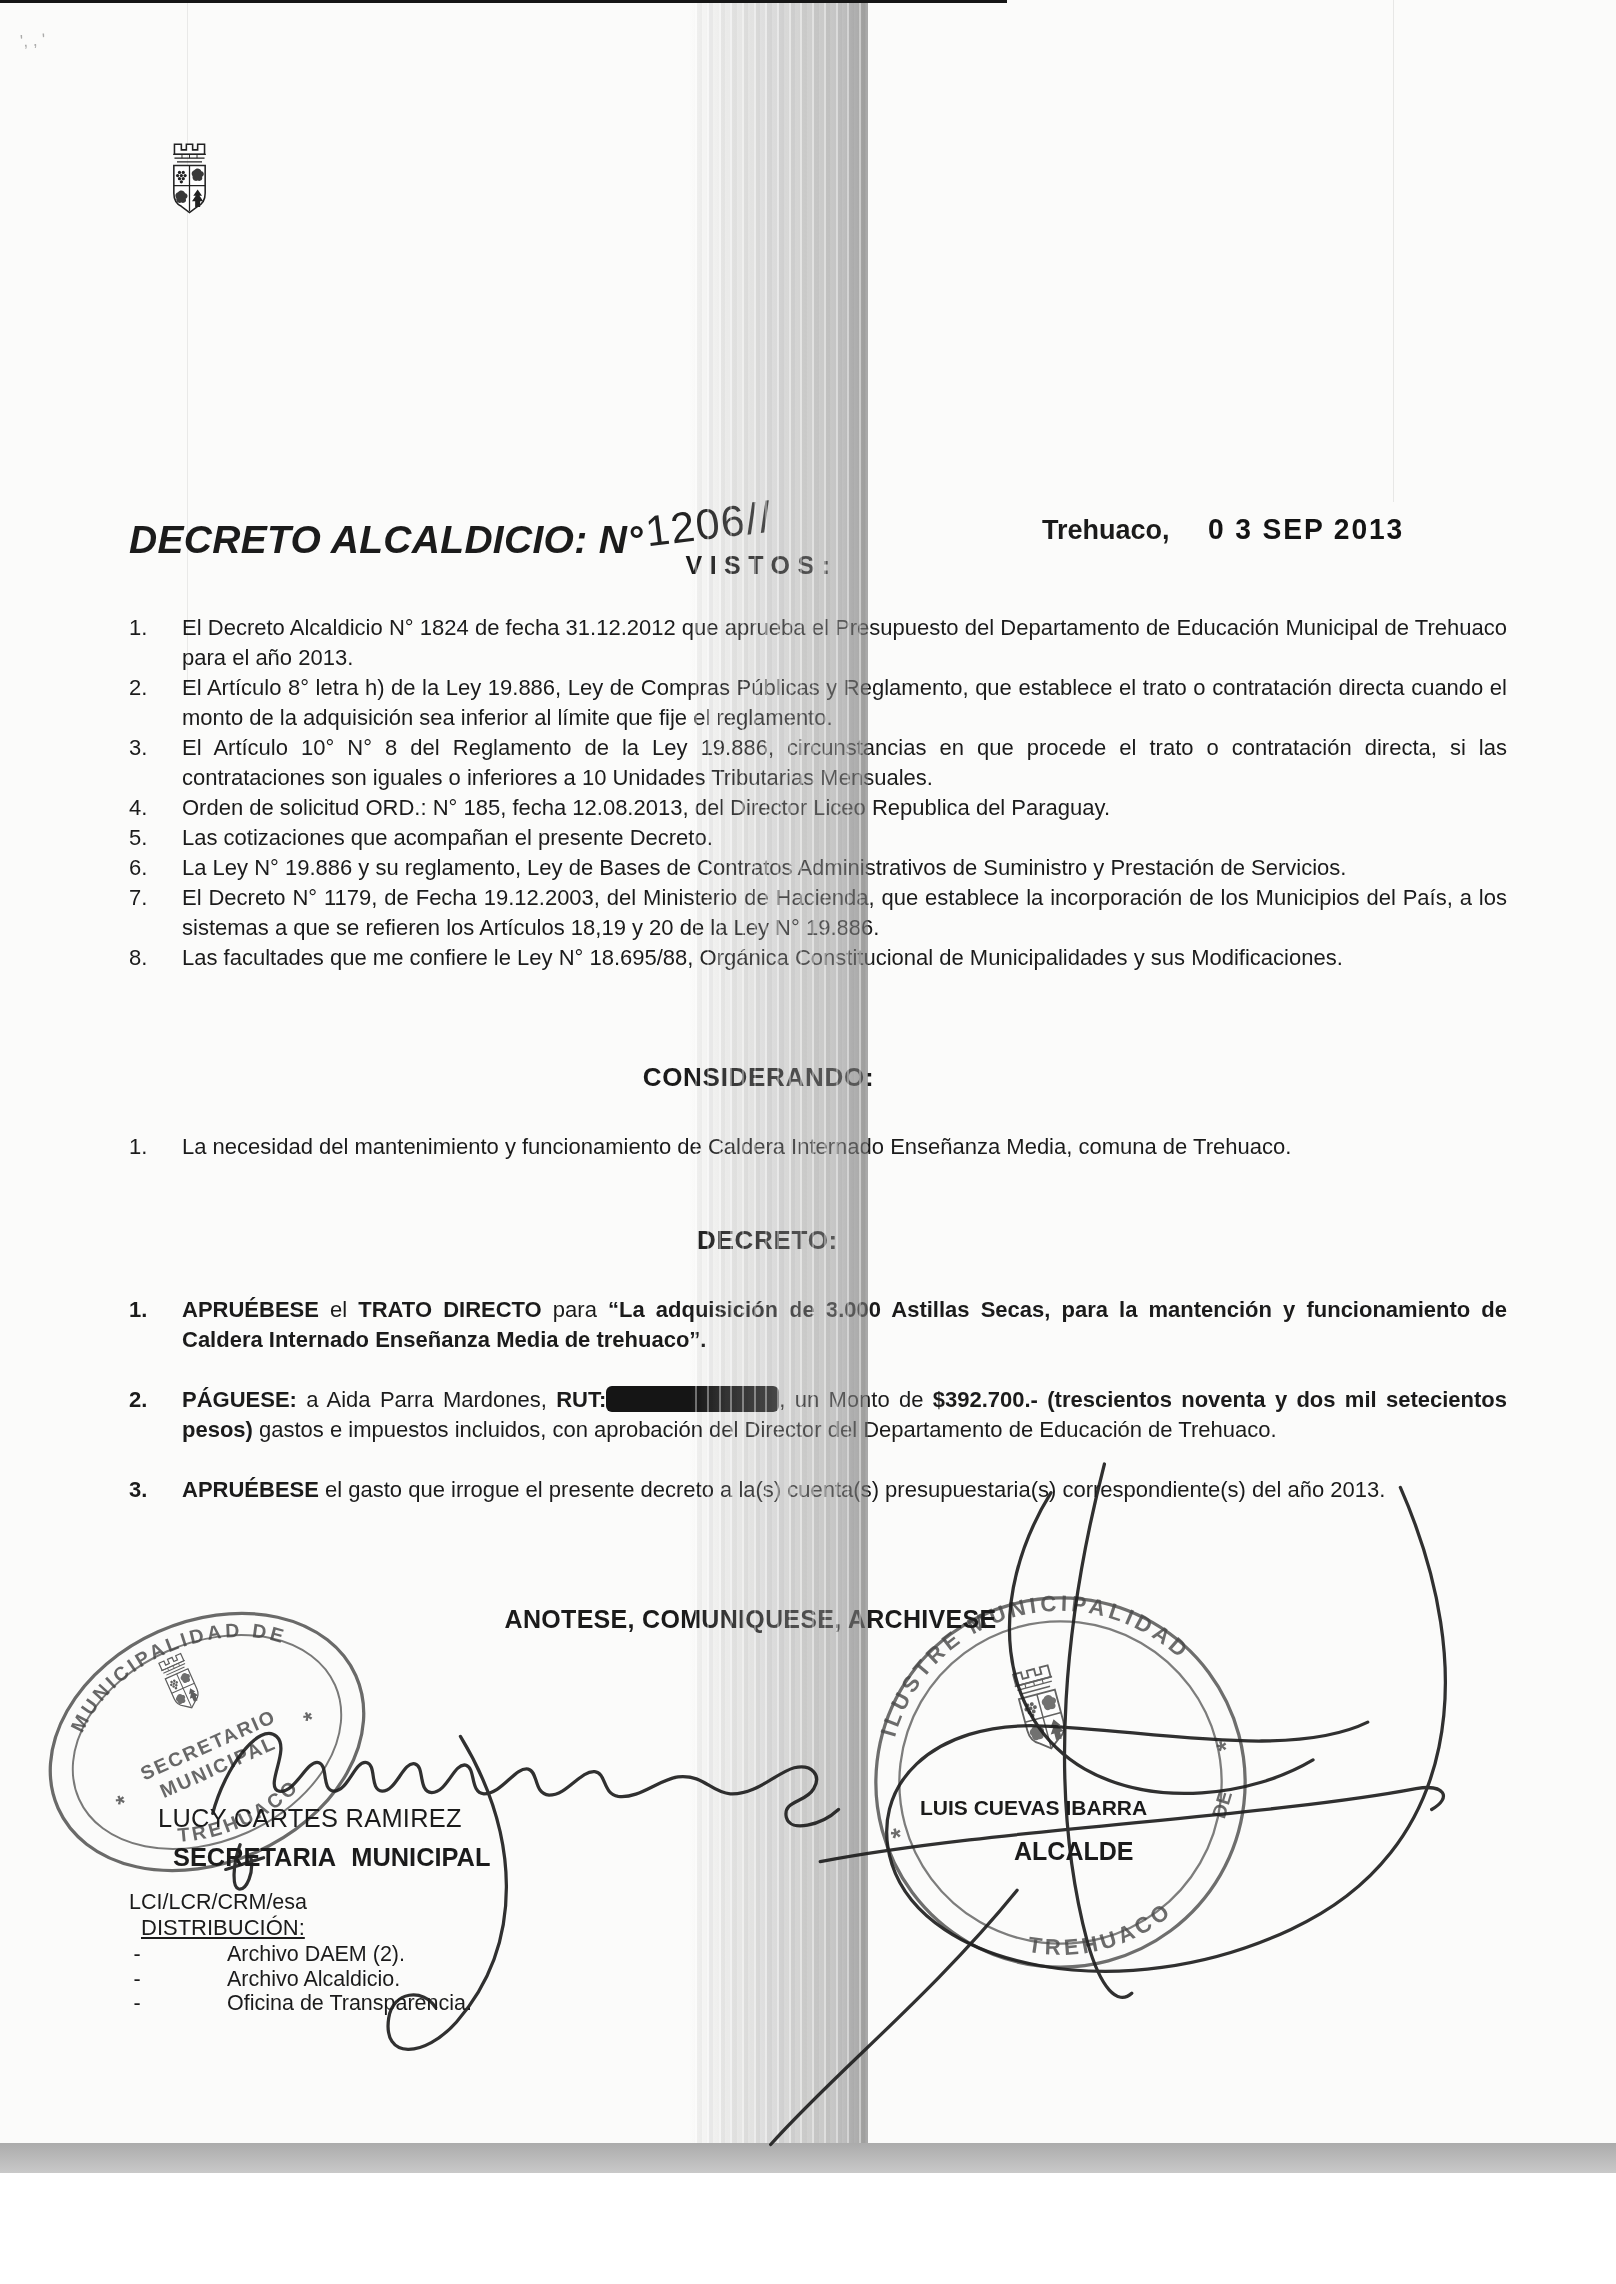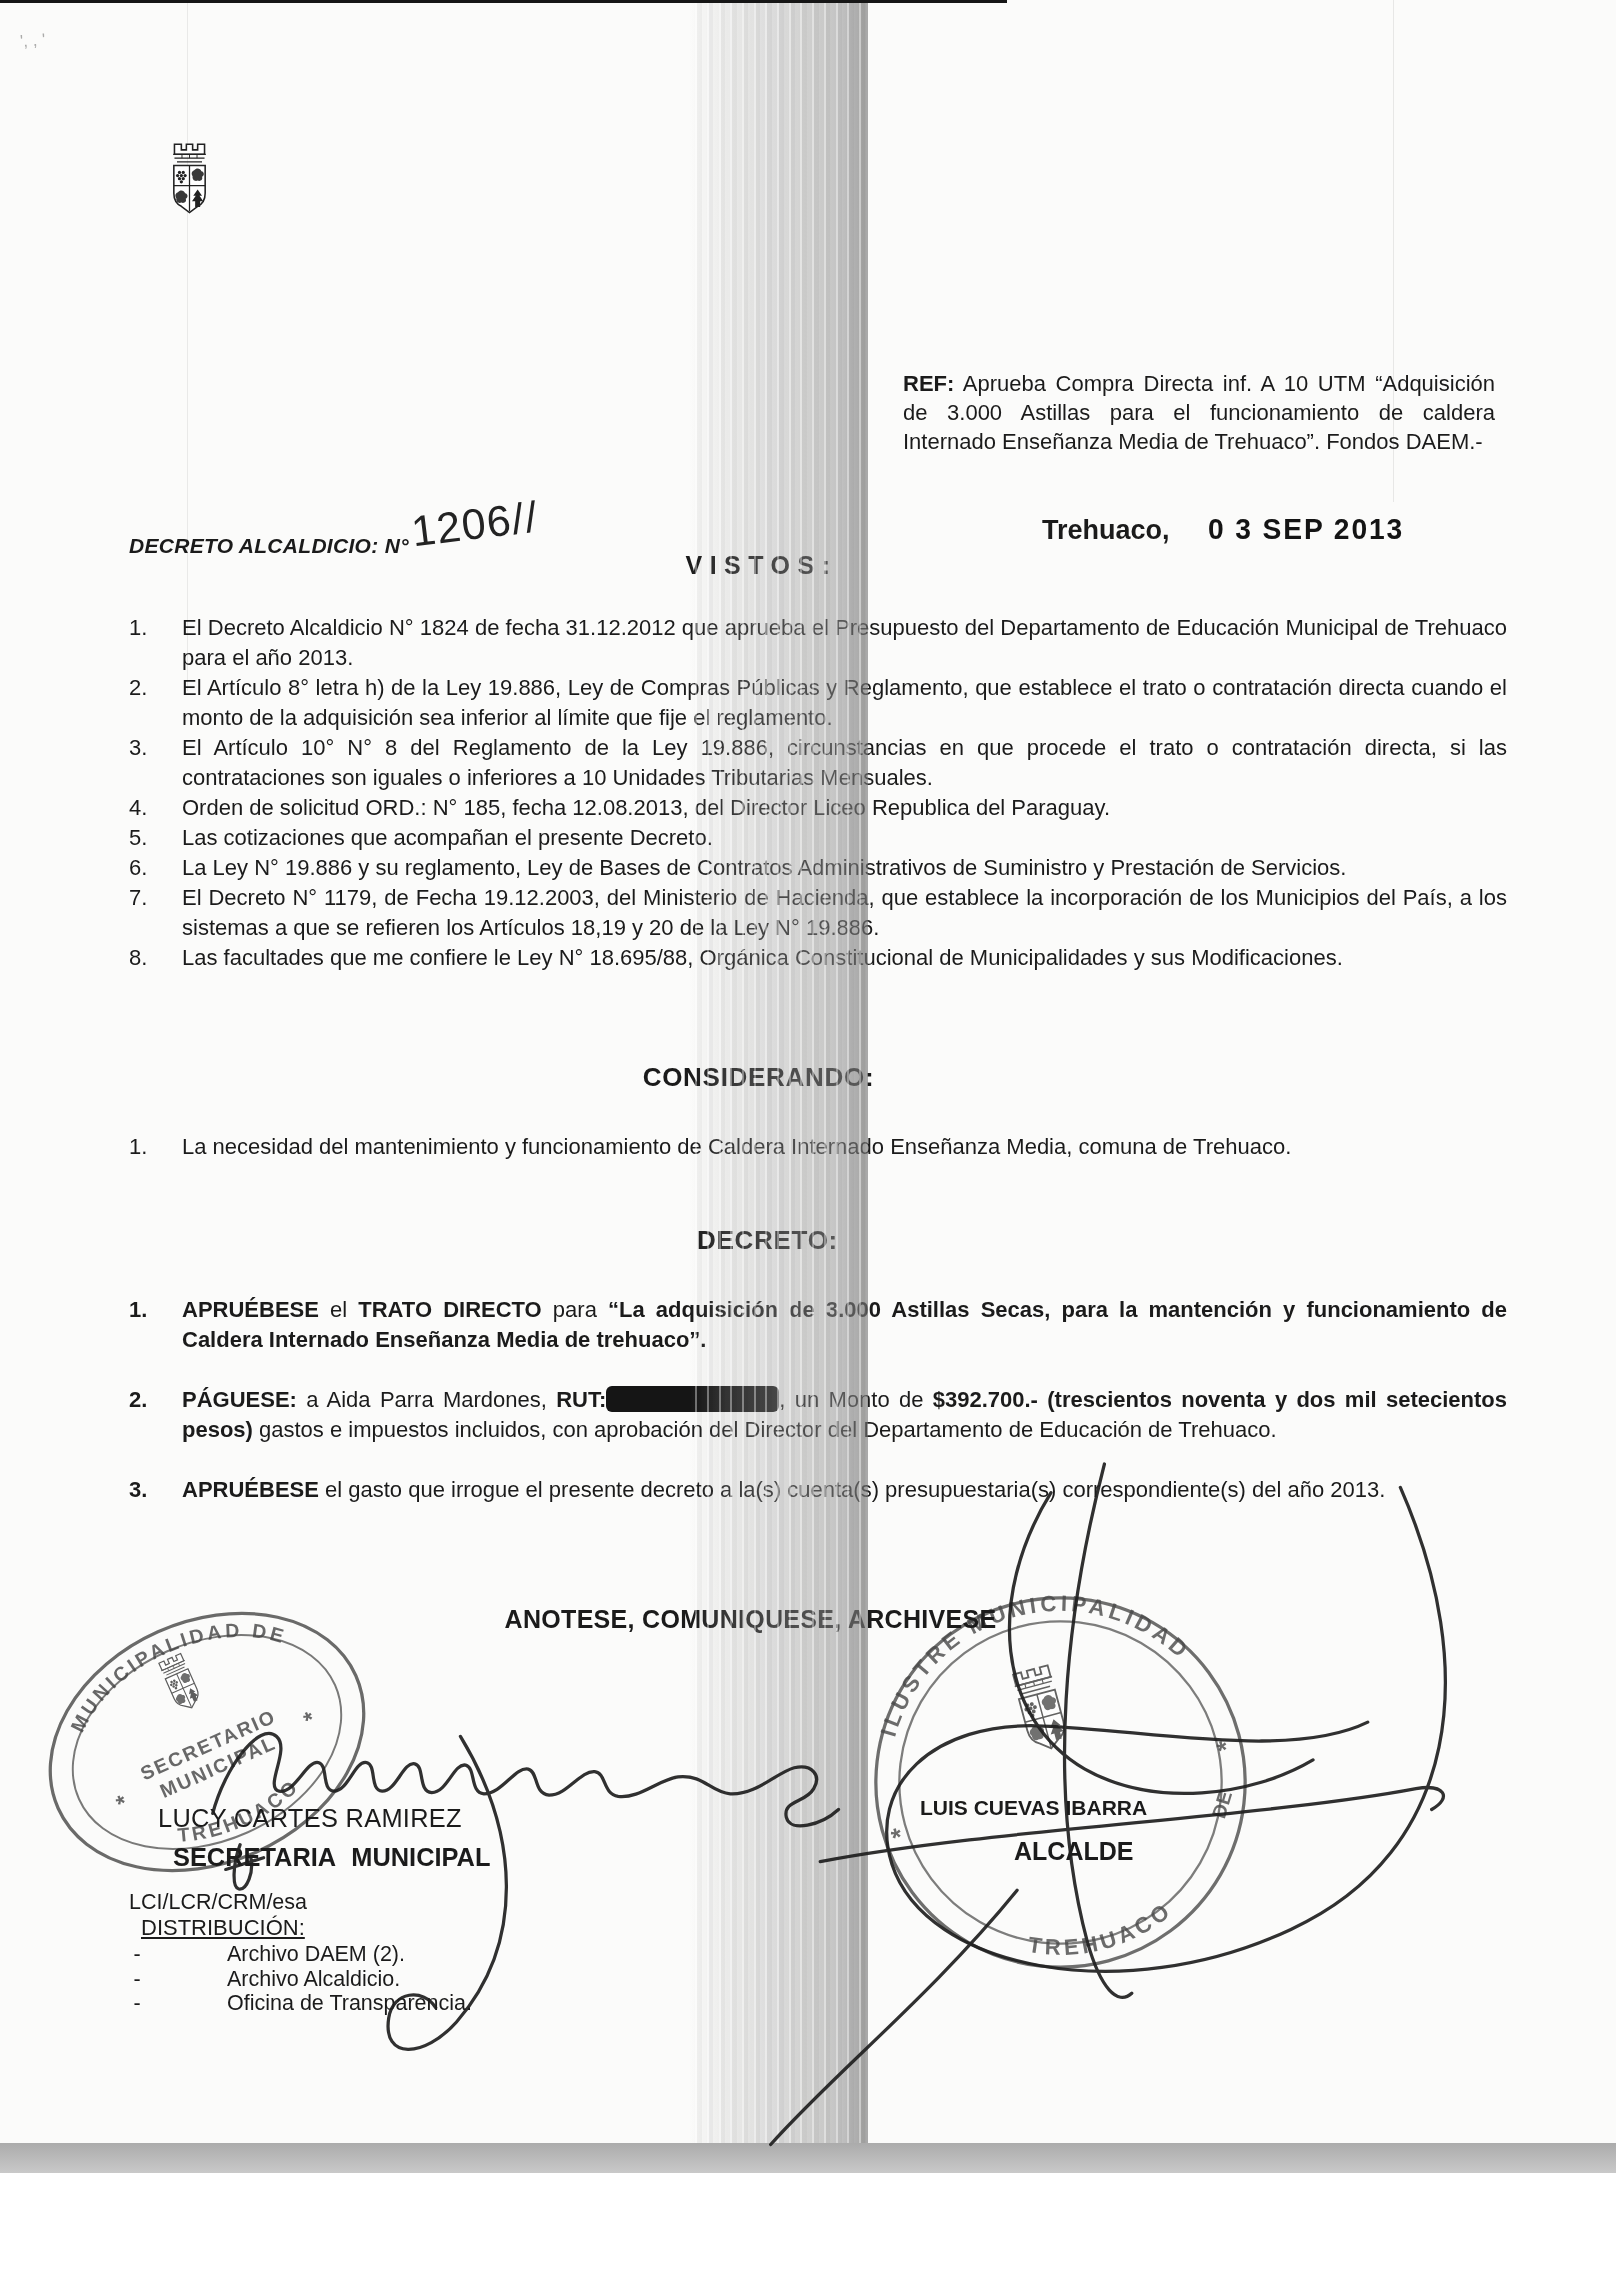--- a/index.html
+++ b/index.html
@@ -23,21 +23,21 @@
 
   
   .logo{left:158px;top:138px;z-index:2;}
   .hdr{left:129px;top:259px;font-size:21.5px;line-height:27px;z-index:3;}
 
   
   .ref{left:903px;top:369px;width:592px;font-size:22px;line-height:29px;text-align:justify;z-index:3;}
 
   
   .decline{left:129px;top:514px;z-index:3;white-space:nowrap;}
-  .decline .lbl{font-size:21px;font-weight:bold;font-style:italic;letter-spacing:0.3px;}
+  .decline .lbl{font-size:39px;font-weight:bold;font-style:italic;letter-spacing:0.3px;}
   .decline .hand{display:inline-block;font-size:43px;font-weight:400;color:#232323;
       transform:rotate(-7deg) translateY(-14.3px);margin-left:3.9px;letter-spacing:1.3px;}
 
   .placedate{left:1042px;top:512px;z-index:3;white-space:nowrap;}
   .placedate .place{font-size:27px;font-weight:bold;}
   .placedate .datestamp{font-size:30px;font-weight:bold;margin-left:38px;letter-spacing:2px;
       display:inline-block;transform:scaleX(.94);transform-origin:left;color:#141414;}
 
   .center-h{left:130px;width:1377px;text-align:center;font-weight:bold;z-index:3;}
   .vistos-h{top:551px;font-size:25px;letter-spacing:.30em;transform:translateX(-57px);}
@@ -112,23 +112,20 @@
   <div class="abs faint-vline-right"></div>
   <div class="abs fold-band"></div>
   <div class="abs bottom-band"></div>
   <div class="abs below-band"></div>
   <div class="abs pencil">', ,  '</div>
 
   <svg class="abs logo" width="63" height="94" viewBox="0 0 100 150">
     <use href="#coa"></use>
   </svg>
 
-  <div class="abs ref">
-    <span class="b">REF:</span><span> Aprueba Compra Directa inf. A 10 UTM “Adquisición de 3.000 Astillas para el funcionamiento de caldera Internado Enseñanza Media de Trehuaco”. Fondos DAEM.-</span>
-  </div>
 
   <div class="abs decline">
     <span class="lbl">DECRETO ALCALDICIO: N°</span><span class="hand">1206//</span>
   </div>
 
   <div class="abs placedate">
     <span class="place">Trehuaco,</span><span class="datestamp">0 3 SEP 2013</span>
   </div>
 
   <div class="abs center-h vistos-h">VISTOS:</div>

